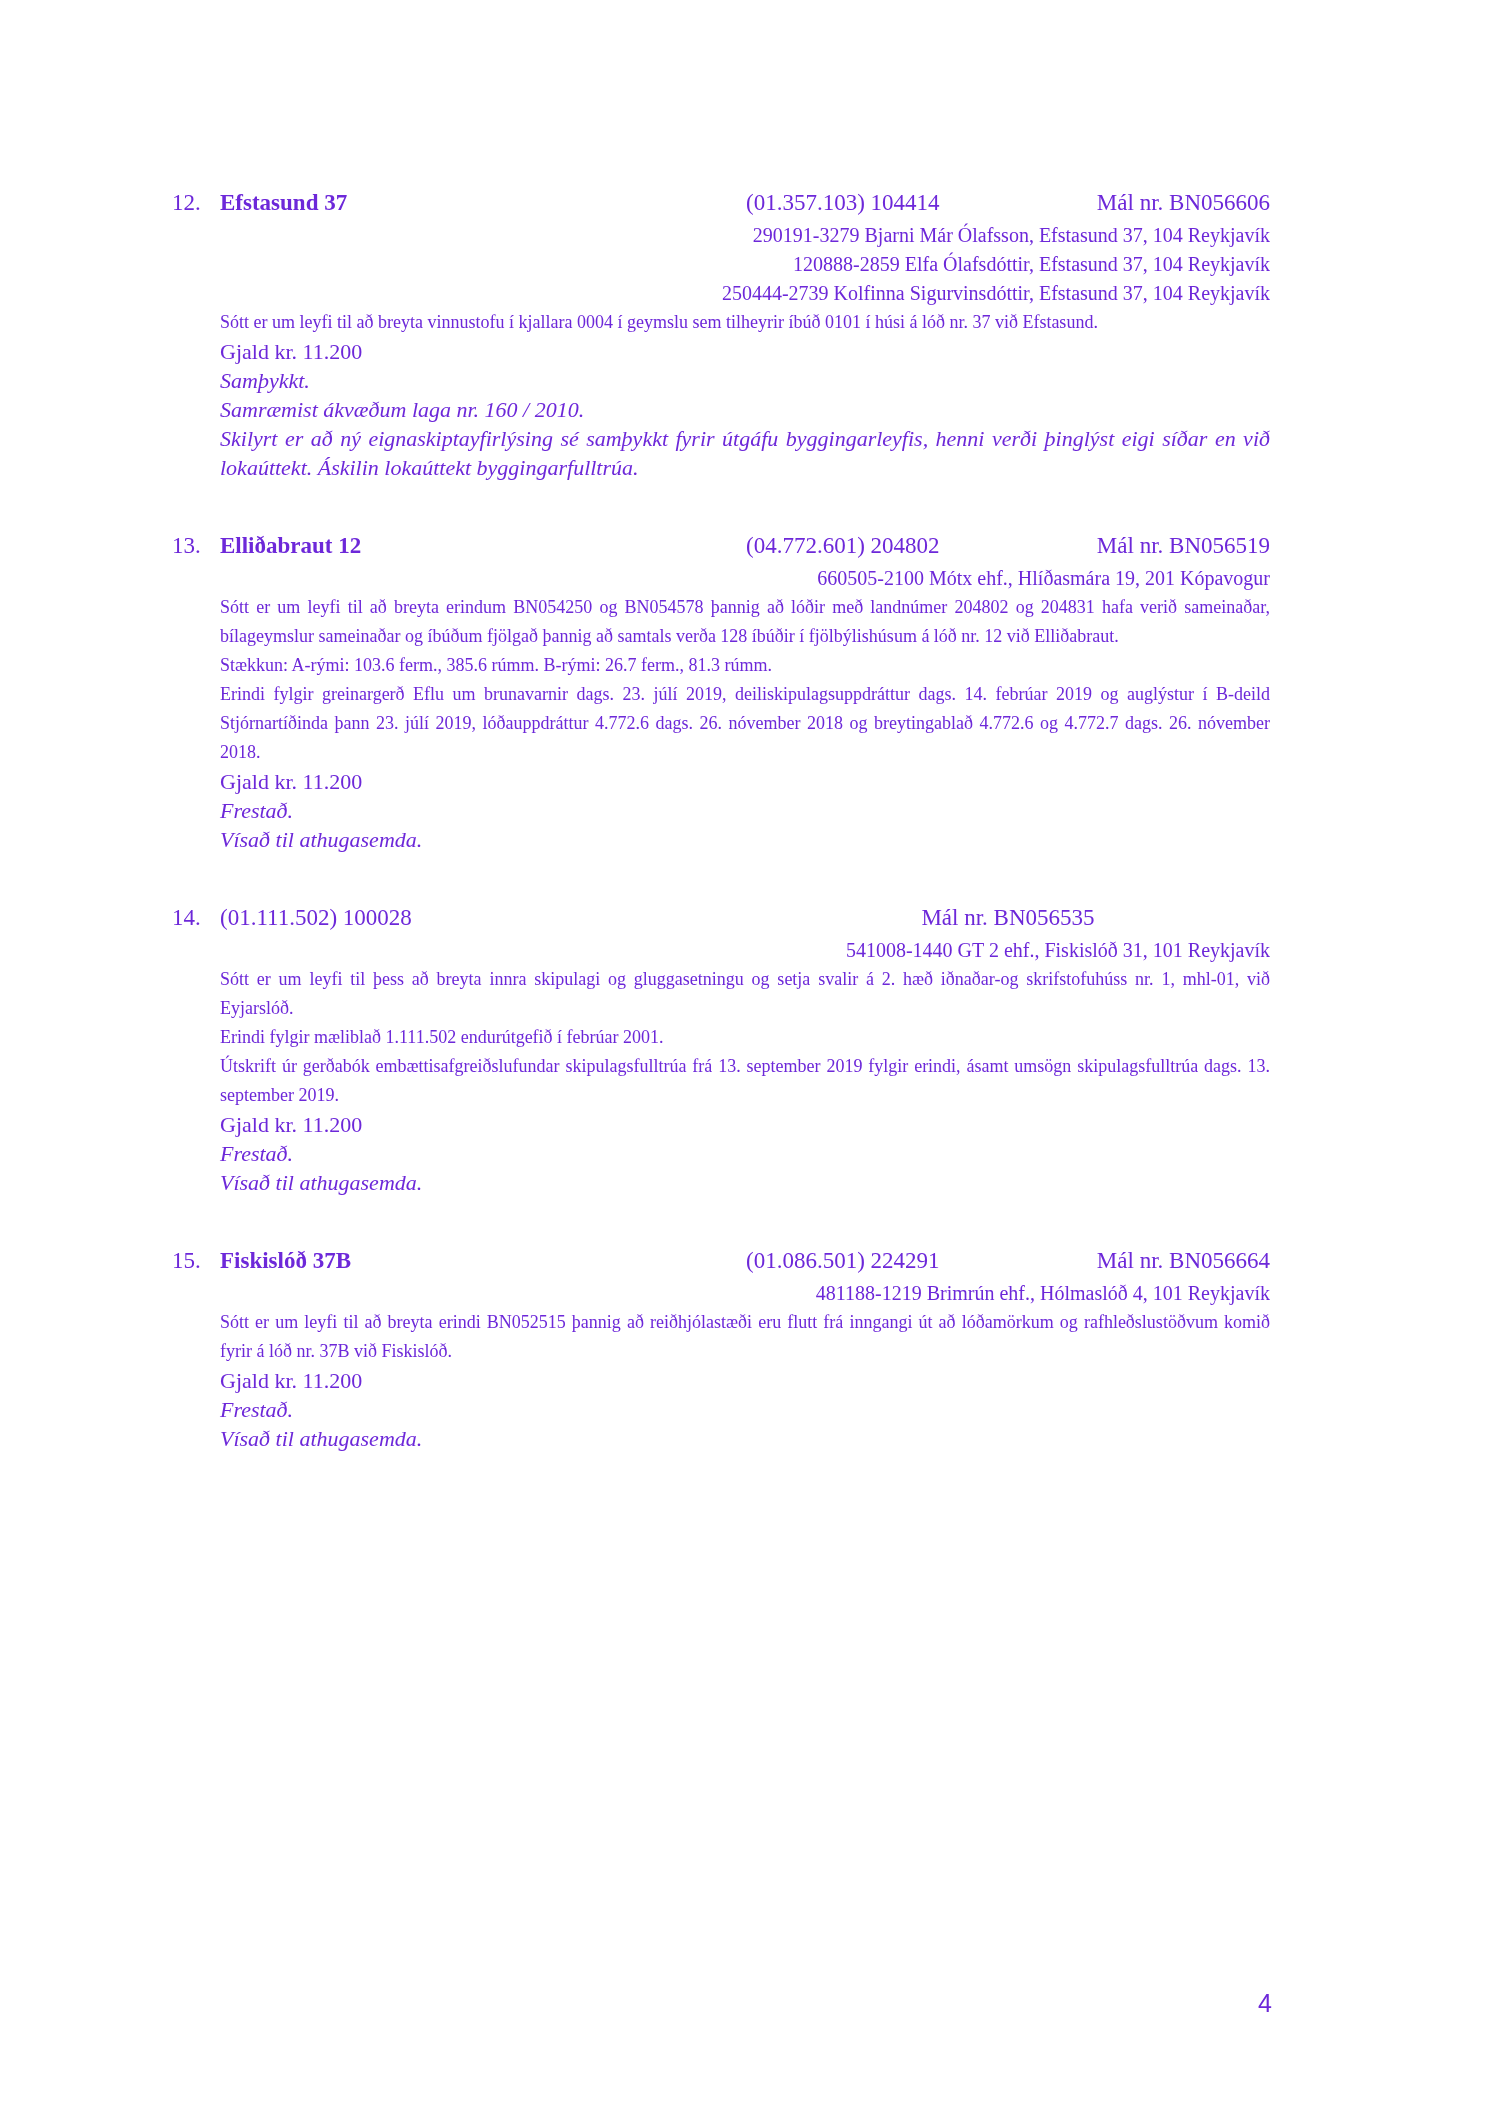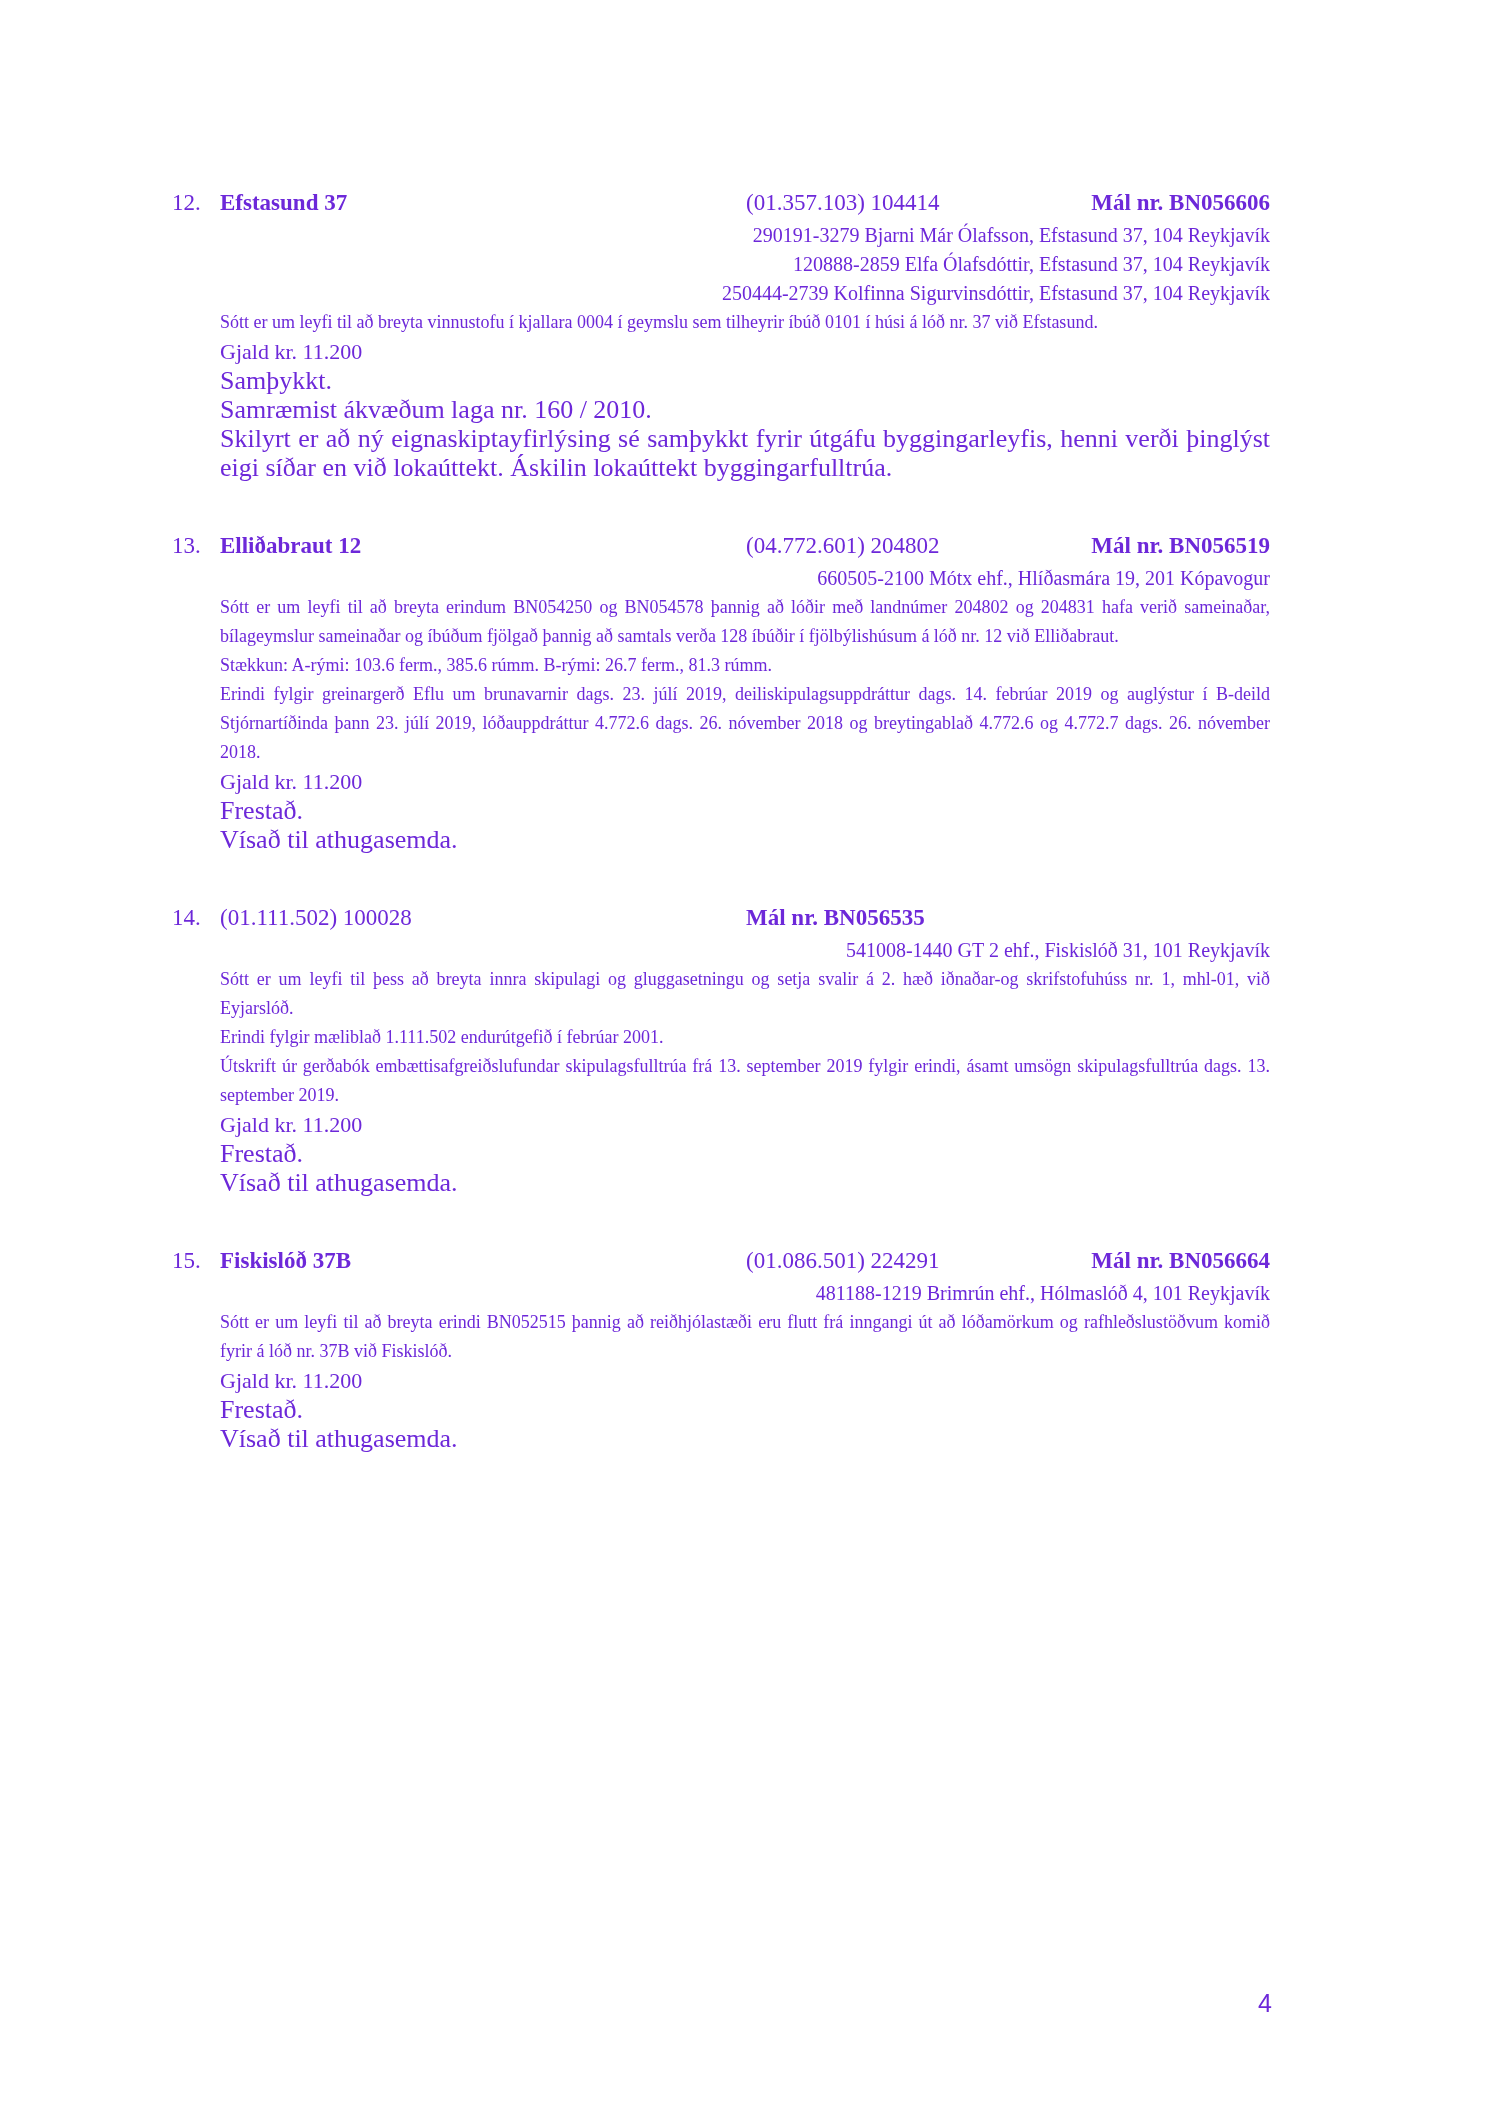--- a/index.html
+++ b/index.html
@@ -37,22 +37,22 @@
     font-weight: normal;
   }
   .case-header .addr {
     font-weight: bold;
   }
   .case-header .ref {
     font-weight: normal;
     text-align: left;
   }
   .case-header .mal {
-    font-weight: bold;
-    text-align: left;
+    font-weight: normal;
+    text-align: center;
   }
   .case-body {
     margin-left: 48px;
     width: 1050px;
   }
   .case-body p {
     margin: 0;
     padding: 0;
   }
   .party {
@@ -64,22 +64,23 @@
     font-size: 18px;
     line-height: 29px;
     text-align: justify;
   }
   .fee {
     font-size: 22px;
     line-height: 29px;
     text-align: left;
   }
   .decision {
-    font-size: 26px;
+    font-size: 22px;
     line-height: 29px;
+    font-style: italic;
     text-align: justify;
   }
   .decision.short {
     text-align: left;
   }
   .page-number {
     position: absolute;
     top: 1988px;
     right: 228px;
     font-family: "Liberation Sans", "DejaVu Sans", sans-serif;

